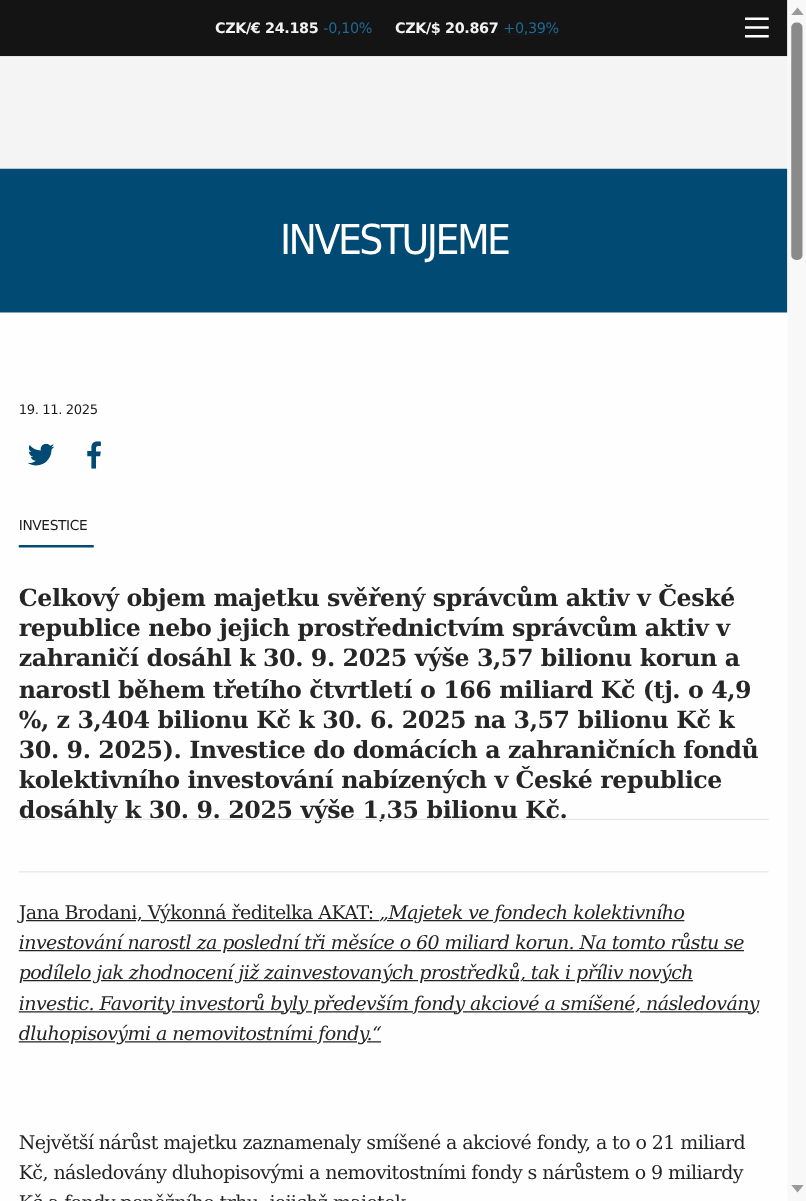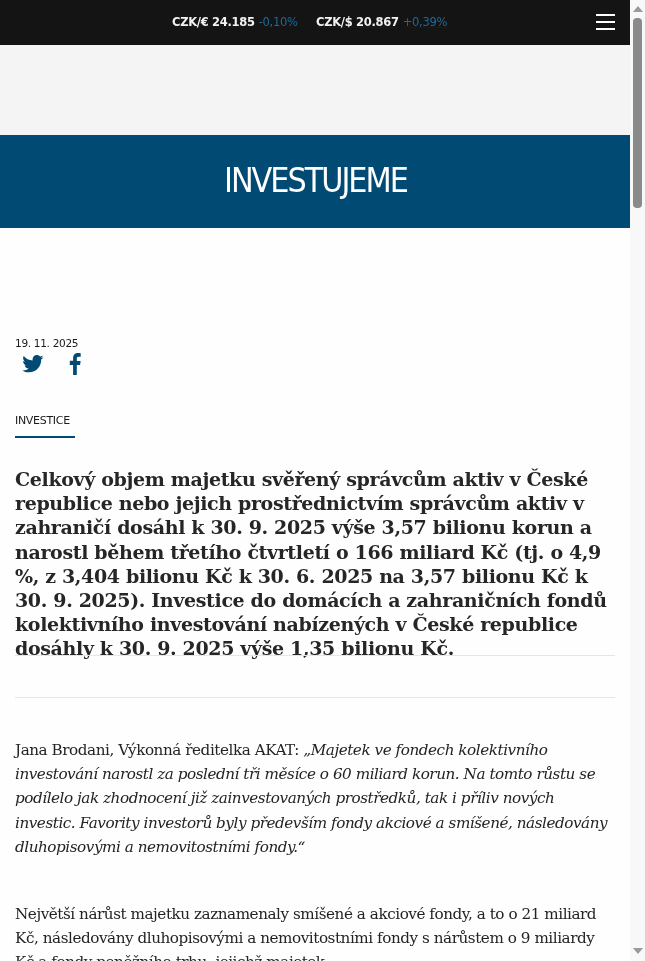--- a/index.html
+++ b/index.html
@@ -18,39 +18,39 @@
   .menu-btn { position: absolute; left: 596px; top: 13px; width: 20px; height: 18px; cursor: pointer; }
   .menu-btn span { position: absolute; left: 0; width: 19px; height: 2px; background: #ffffff; }
   .menu-btn span:nth-child(1) { top: 1px; }
   .menu-btn span:nth-child(2) { top: 8px; }
   .menu-btn span:nth-child(3) { top: 15px; }
 
   
   .grey-band { position: absolute; left: 0; top: 45px; width: 630px; height: 90px; background: #f4f4f4; }
 
   
-  .brand { position: absolute; left: 0; top: 135px; width: 630px; height: 93px; background: #004a73; display: flex; align-items: center; justify-content: center; }
+  .brand { position: absolute; left: 0; top: 135px; width: 630px; height: 115px; background: #004a73; display: flex; align-items: center; justify-content: center; }
   .brand-logo { color: #ffffff; font-family: "DejaVu Sans", sans-serif; font-size: 33px; letter-spacing: -2.2px; transform: scaleX(0.92); font-weight: normal; margin-top: -2px; }
 
   
   .title { position: absolute; left: 15px; top: 269px; width: 600px; font-family: "DejaVu Sans", sans-serif; font-size: 21px; letter-spacing: -0.6px; color: #1b1b1b; }
-  .date { position: absolute; left: 15px; top: 322px; font-family: "DejaVu Sans", sans-serif; font-size: 10.5px; letter-spacing: -0.3px; color: #1b1b1b; margin-top: 15px; }
+  .date { position: absolute; left: 15px; top: 322px; font-family: "DejaVu Sans", sans-serif; font-size: 10.5px; letter-spacing: -0.3px; color: #1b1b1b; }
   .social { position: absolute; left: 20px; top: 351px; display: flex; gap: 16px; align-items: center; }
   .social .ico { width: 26px; height: 26px; display: flex; align-items: center; justify-content: center; cursor: pointer; }
   .category { position: absolute; left: 15px; top: 414px; font-family: "DejaVu Sans", sans-serif; font-size: 11px; font-weight: normal; color: #1b1b1b; letter-spacing: -0.3px; }
   .category-underline { position: absolute; left: 15px; top: 436px; width: 60px; height: 2px; background: #004a73; }
 
   .lead { position: absolute; left: 15px; top: 467px; width: 600px; font-family: "DejaVu Serif", serif; font-weight: bold; font-size: 19px; line-height: 24.2px; color: #262626; letter-spacing: -0.35px; }
 
   .hr { position: absolute; left: 15px; width: 600px; height: 1px; background: #e6e6e6; }
   .hr1 { top: 655px; }
   .hr2 { top: 697px; }
 
   .body-text { position: absolute; left: 15px; width: 600px; font-family: "DejaVu Serif", serif; font-size: 15.2px; line-height: 24.2px; color: #232323; letter-spacing: -0.45px; }
-  .p1 { top: 738px; }
+  .p1 { top: 718px; text-decoration: underline; }
   .p2 { top: 902px; }
   .body-text em { font-style: italic; }
 
   
   .scrollbar { position: absolute; left: 630px; top: 0; width: 15px; height: 961px; background: #f8f8f8; }
   .scroll-up { position: absolute; left: 3px; top: 6px; width: 0; height: 0; border-left: 5px solid transparent; border-right: 5px solid transparent; border-bottom: 6px solid #9a9a9a; cursor: pointer; }
   .scroll-thumb { position: absolute; left: 3px; top: 18px; width: 9px; height: 190px; background: #8a8a8a; border-radius: 4px; cursor: pointer; }
   .scroll-down { position: absolute; left: 3px; top: 948px; width: 0; height: 0; border-left: 5px solid transparent; border-right: 5px solid transparent; border-top: 6px solid #9a9a9a; cursor: pointer; }
 </style>
 </head>

